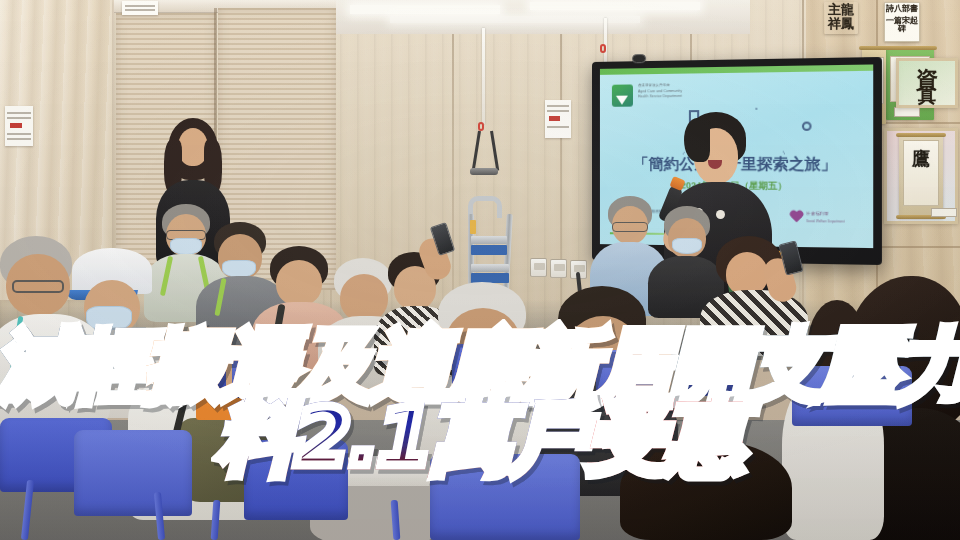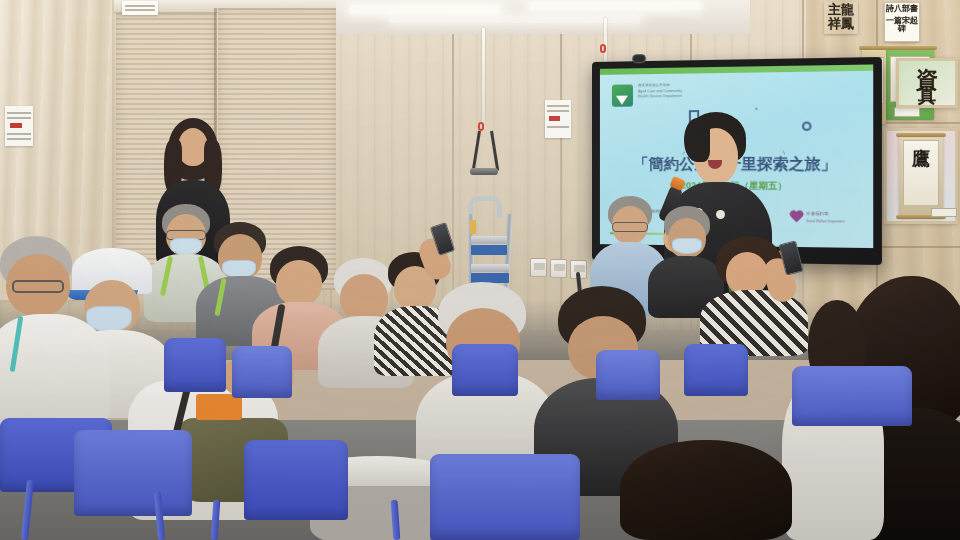--- a/index.html
+++ b/index.html
@@ -693,14 +693,25 @@
   <div class="chair light" style="left:74px; top:430px; width:118px; height:86px;"></div>
   <div class="chair" style="left:244px; top:440px; width:104px; height:80px;"></div>
   <div class="chair light" style="left:430px; top:454px; width:150px; height:86px;"></div>
   <div class="chair-leg" style="left:24px; top:480px; height:60px; transform:rotate(6deg);"></div>
   <div class="chair-leg" style="left:156px; top:492px; height:48px; transform:rotate(-5deg);"></div>
   <div class="chair-leg" style="left:212px; top:500px; height:40px; transform:rotate(4deg);"></div>
   <div class="chair-leg" style="left:392px; top:500px; height:40px; transform:rotate(-4deg);"></div>
 
   <div class="photo-grade"></div>
 
+  <div id="caption">
+
+    <div class="cap-line cap-line1 shadowed">
+      <span class="seg g-navy">減輕</span><span class="seg g-orange">搬遷及</span><span class="seg g-orange">適應新居</span><span class="seg g-deep">開支壓力</span>
+    </div>
+
+    <div class="cap-line cap-line2 shadowed">
+      <span class="seg g-blue2">料2.1萬戶</span><span class="seg g-red">受惠</span>
+    </div>
+
+  </div>
 
 </div>
 
 </body></html>

